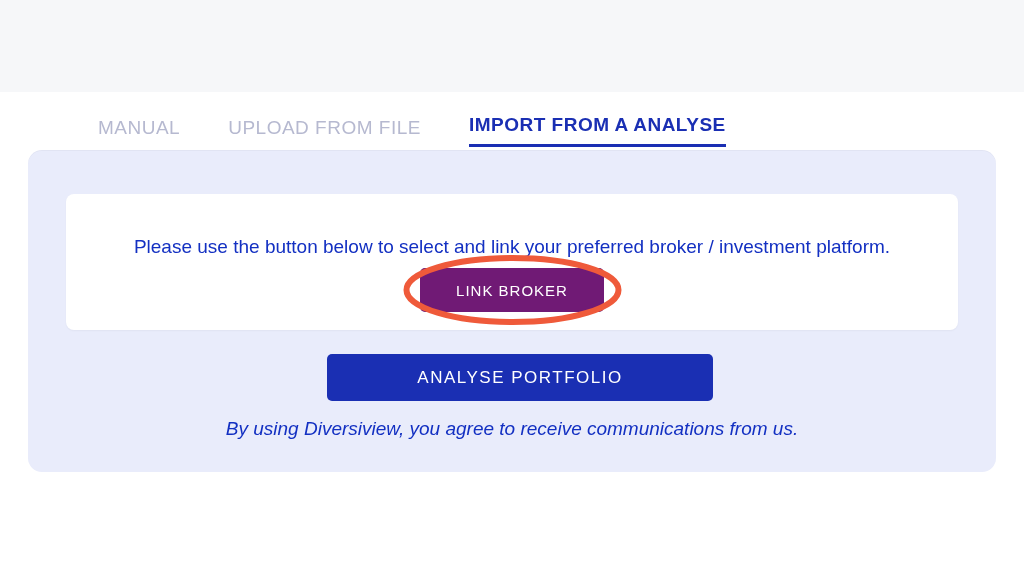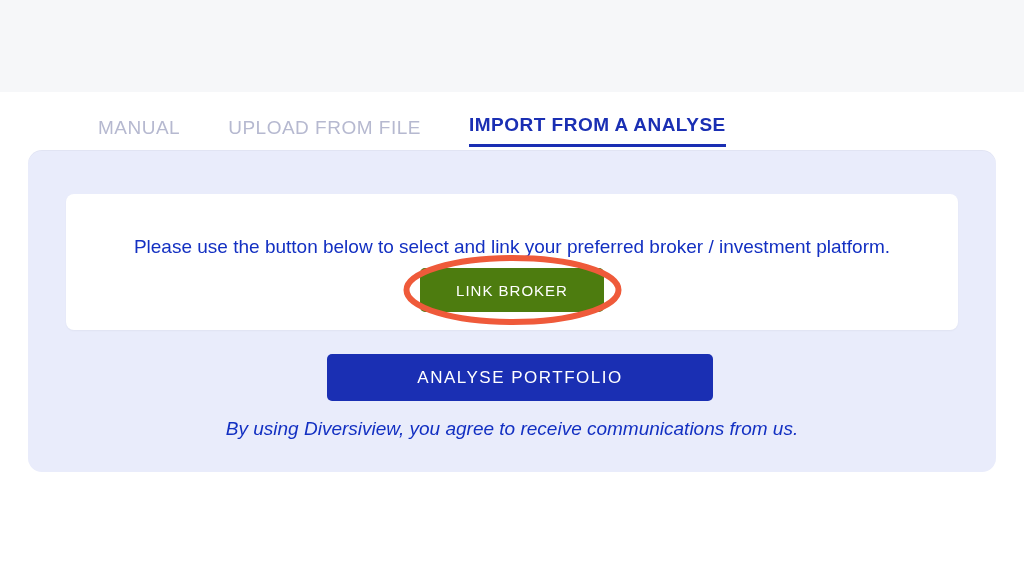--- a/index.html
+++ b/index.html
@@ -65,21 +65,21 @@
       font-size:19px;
       font-weight:500;
       text-align:center;
     }
     .link-broker-wrap {
       position:absolute;
       left:392px; top:118px;
     }
     .link-broker-btn {
       width:184px; height:44px;
-      background:#4d7c0f;
+      background:#701a75;
       color:#ffffff;
       border:none;
       border-radius:5px;
       font-size:15px;
       letter-spacing:1px;
       font-weight:500;
       cursor:pointer;
       display:flex;
       align-items:center;
       justify-content:center;

